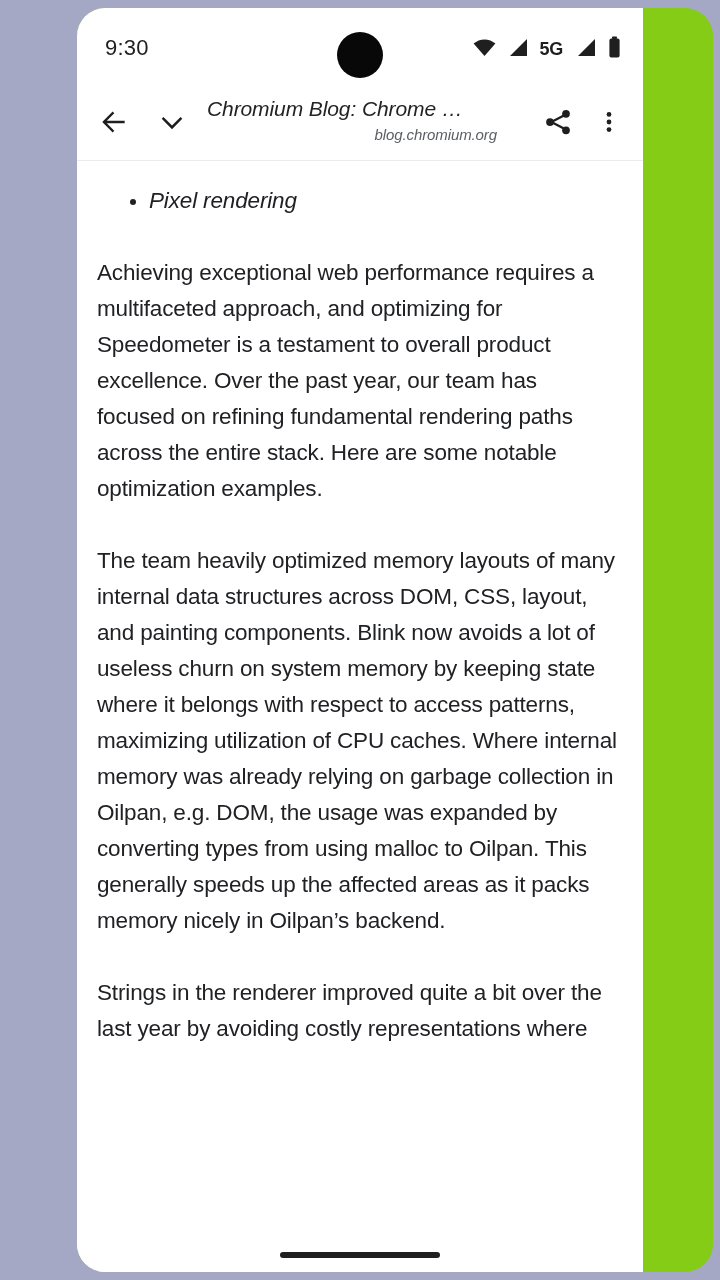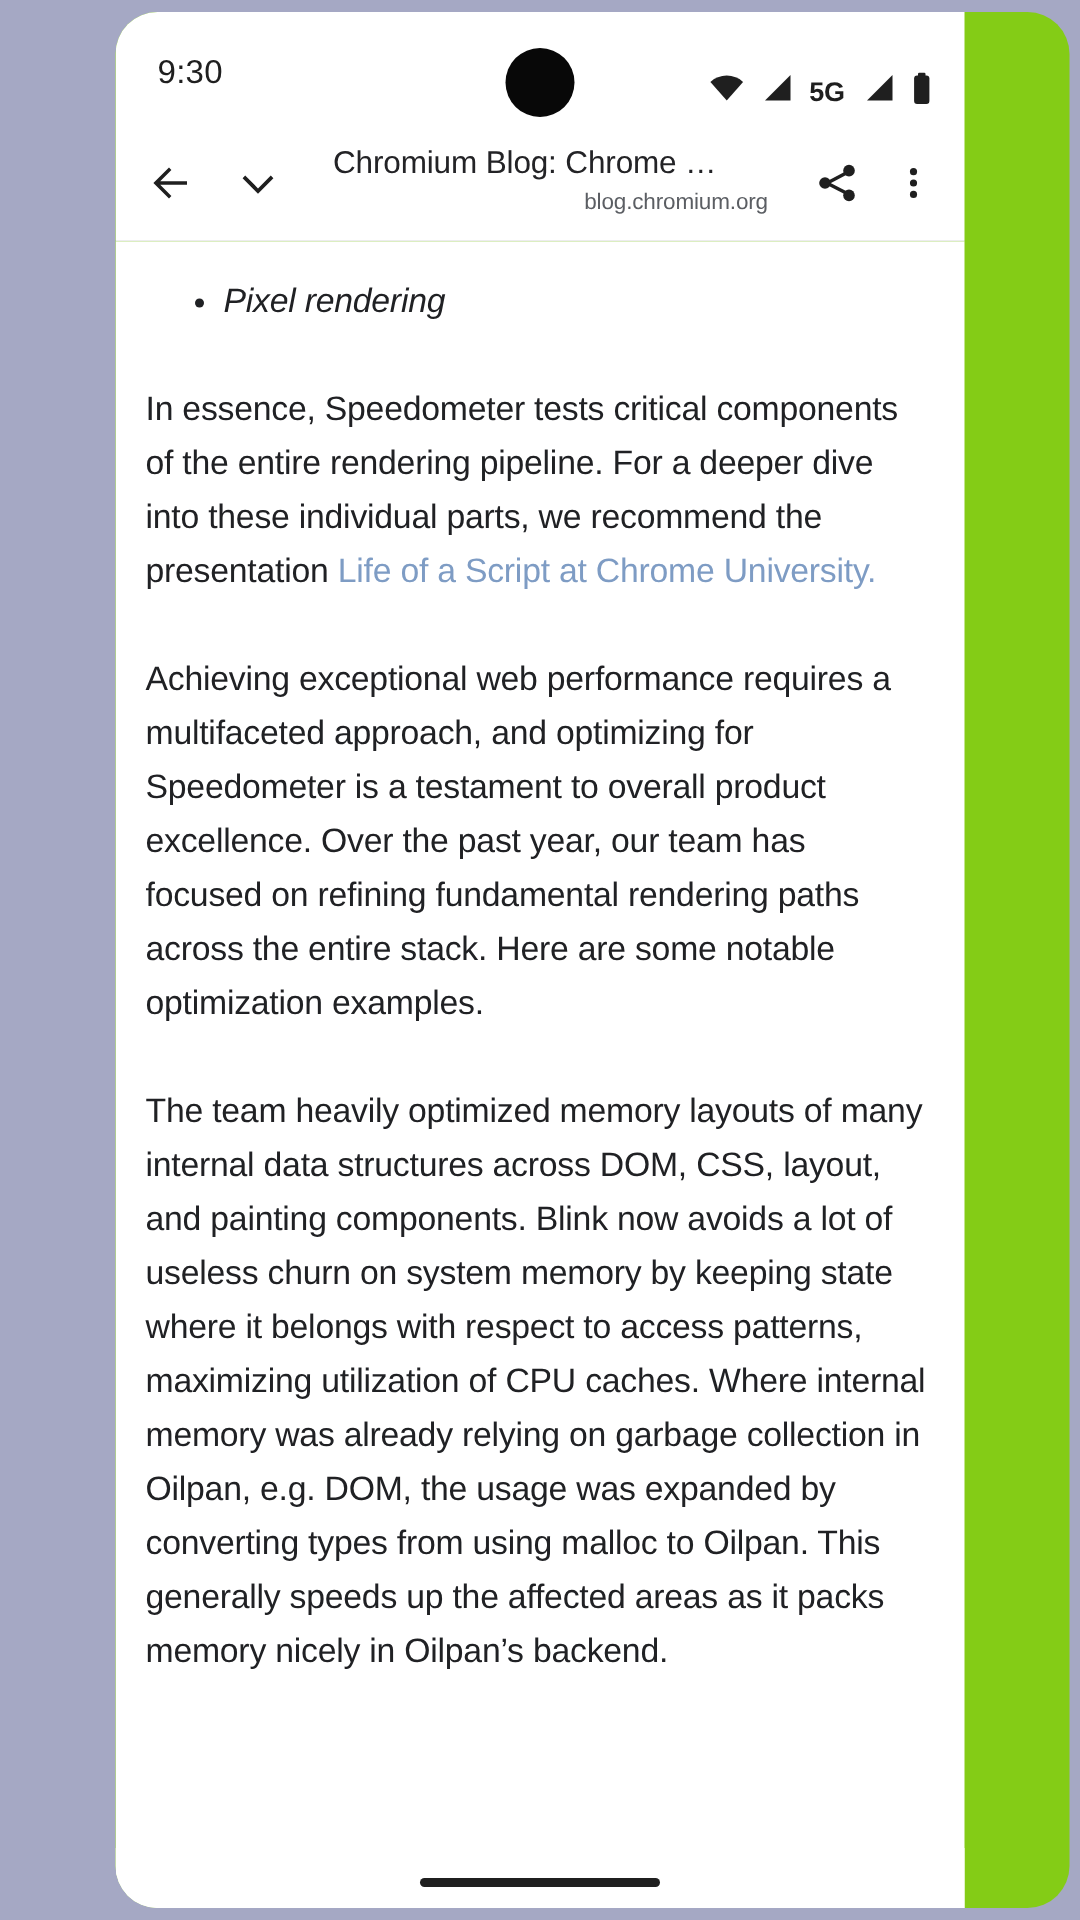--- a/index.html
+++ b/index.html
@@ -50,21 +50,21 @@
     left: 260px;
     top: 24px;
     width: 46px;
     height: 46px;
     border-radius: 50%;
     background: #080808;
   }
   #status-icons {
     position: absolute;
     right: 22px;
-    top: 40px;
+    top: 28px;
     height: 26px;
     display: flex;
     align-items: center;
     gap: 12px;
   }
   .status-icon { display: block; }
   #net-label {
     font-size: 18px;
     font-weight: bold;
     color: #1f1f1f;
@@ -92,23 +92,24 @@
     padding: 0;
     cursor: pointer;
   }
   #back-button  { left: 14px;  top: 14px; width: 46px; height: 46px; }
   #chevron-button { left: 72px; top: 14px; width: 46px; height: 46px; }
   #share-button { right: 62px; top: 14px; width: 46px; height: 46px; }
   #overflow-menu-button { right: 14px; top: 14px; width: 40px; height: 46px; }
 
   #url-block {
     position: absolute;
-    left: 145px;
+    left: 130px;
     top: 8px;
     width: 290px;
+    font-style: italic;
   }
   #page-title-text {
     font-size: 21px;
     color: #232326;
     line-height: 30px;
     white-space: nowrap;
     overflow: hidden;
     letter-spacing: -0.1px;
   }
   #page-url-text {
@@ -279,26 +280,26 @@
 
   <div id="toolbar-divider"></div>
 
   <div id="web-content">
     <div class="content-inner">
 
       <ul class="bullet-list">
         <li>Pixel rendering</li>
       </ul>
 
-      <p class="body-paragraph"><span>In essence, Speedometer tests critical components of the entire rendering pipeline. For a deeper dive into these individual parts, we recommend the presentation </span><a class="inline-link" href="#">Life of a Script at Chrome University.</a></p>
 
       <p class="body-paragraph">Achieving exceptional web performance requires a multifaceted approach, and optimizing for Speedometer is a testament to overall product excellence. Over the past year, our team has focused on refining fundamental rendering paths across the entire stack. Here are some notable optimization examples.</p>
 
       <p class="body-paragraph">The team heavily optimized memory layouts of many internal data structures across DOM, CSS, layout, and painting components. Blink now avoids a lot of useless churn on system memory by keeping state where it belongs with respect to access patterns, maximizing utilization of CPU caches. Where internal memory was already relying on garbage collection in Oilpan, e.g. DOM, the usage was expanded by converting types from using malloc to Oilpan. This generally speeds up the affected areas as it packs memory nicely in Oilpan’s backend.</p>
 
+      <p class="body-paragraph">Strings in the renderer improved quite a bit over the last year by avoiding costly representations where</p>
 
     </div>
   </div>
 
   <div id="gesture-nav-bar">
     <div id="home-indicator"></div>
   </div>
 
 </div>
 

